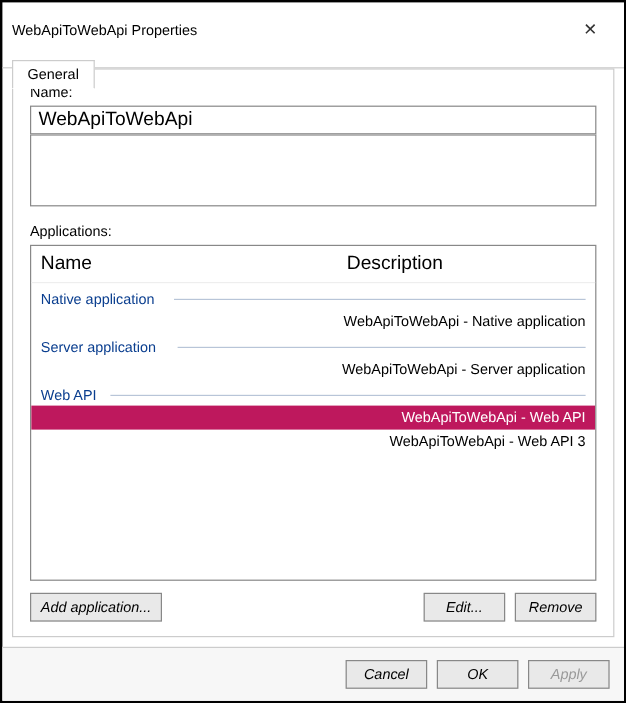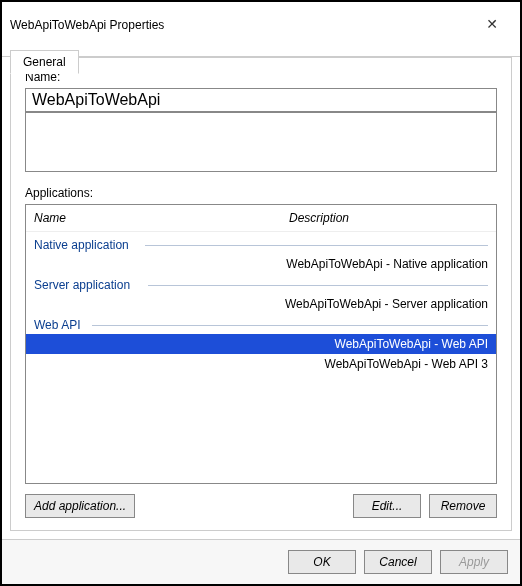--- a/index.html
+++ b/index.html
@@ -82,22 +82,21 @@
     border: 1px solid #888;
     display: flex;
     flex-direction: column;
     min-height: 0;
     margin-bottom: 10px;
   }
   .apps-header {
     display: flex;
     padding: 6px 8px;
     border-bottom: 1px solid #eee;
-    font-size: 12px;
-    font-style: italic;
+    font-size: 16px;
   }
   .col-name { flex: 0 0 255px; }
   .col-desc { flex: 1; }
   .apps-body {
     flex: 1;
     overflow: auto;
     padding: 2px 0 6px 0;
   }
   .group-head {
     color: #0a3e8f;
@@ -113,21 +112,21 @@
     top: 55%;
     height: 1px;
     background: #b8c5d8;
   }
   .app-item {
     padding: 3px 8px 3px 12px;
     font-size: 12px;
     text-align: right;
   }
   .app-item.selected {
-    background: #1d4ed8;
+    background: #be185d;
     color: #fff;
   }
   .apps-buttons {
     display: flex;
     gap: 8px;
   }
   .apps-buttons .spacer { flex: 1; }
   .btn {
     border: 1px solid #888;
     background: #e9e9e9;
@@ -190,17 +189,17 @@
 
     <div class="apps-buttons">
       <button class="btn wide">Add application...</button>
       <span class="spacer"></span>
       <button class="btn">Edit...</button>
       <button class="btn">Remove</button>
     </div>
   </div>
 
   <div class="footer">
+    <button class="btn">Cancel</button>
     <button class="btn">OK</button>
-    <button class="btn">Cancel</button>
     <button class="btn disabled">Apply</button>
   </div>
 </div>
 
 </body></html>

